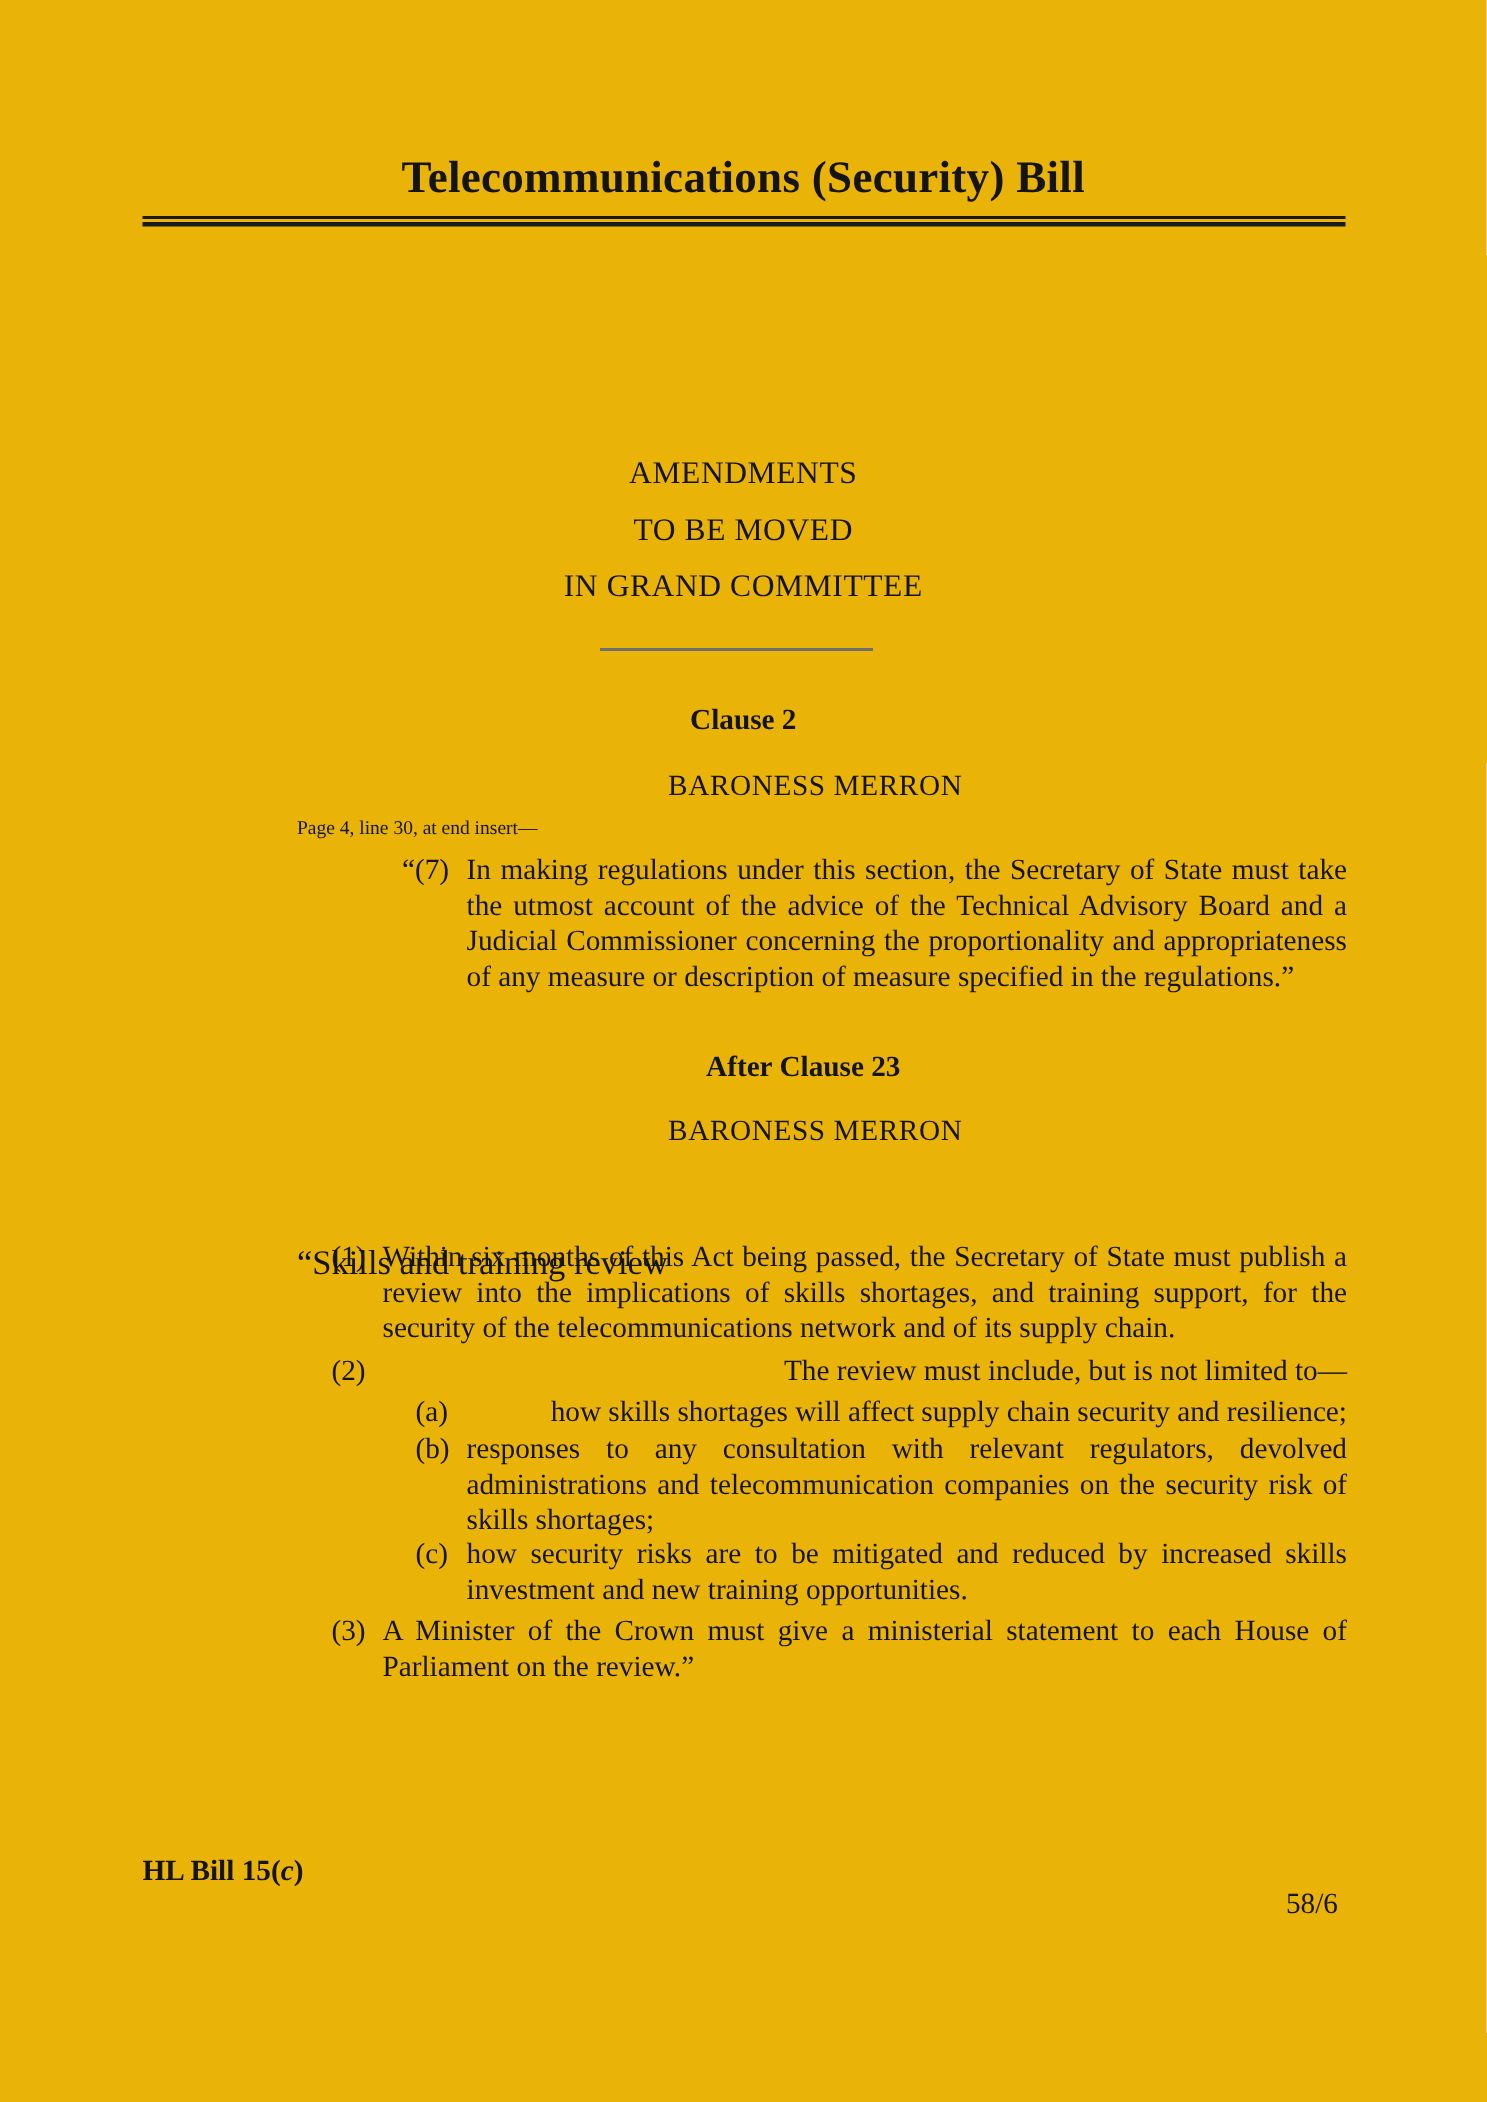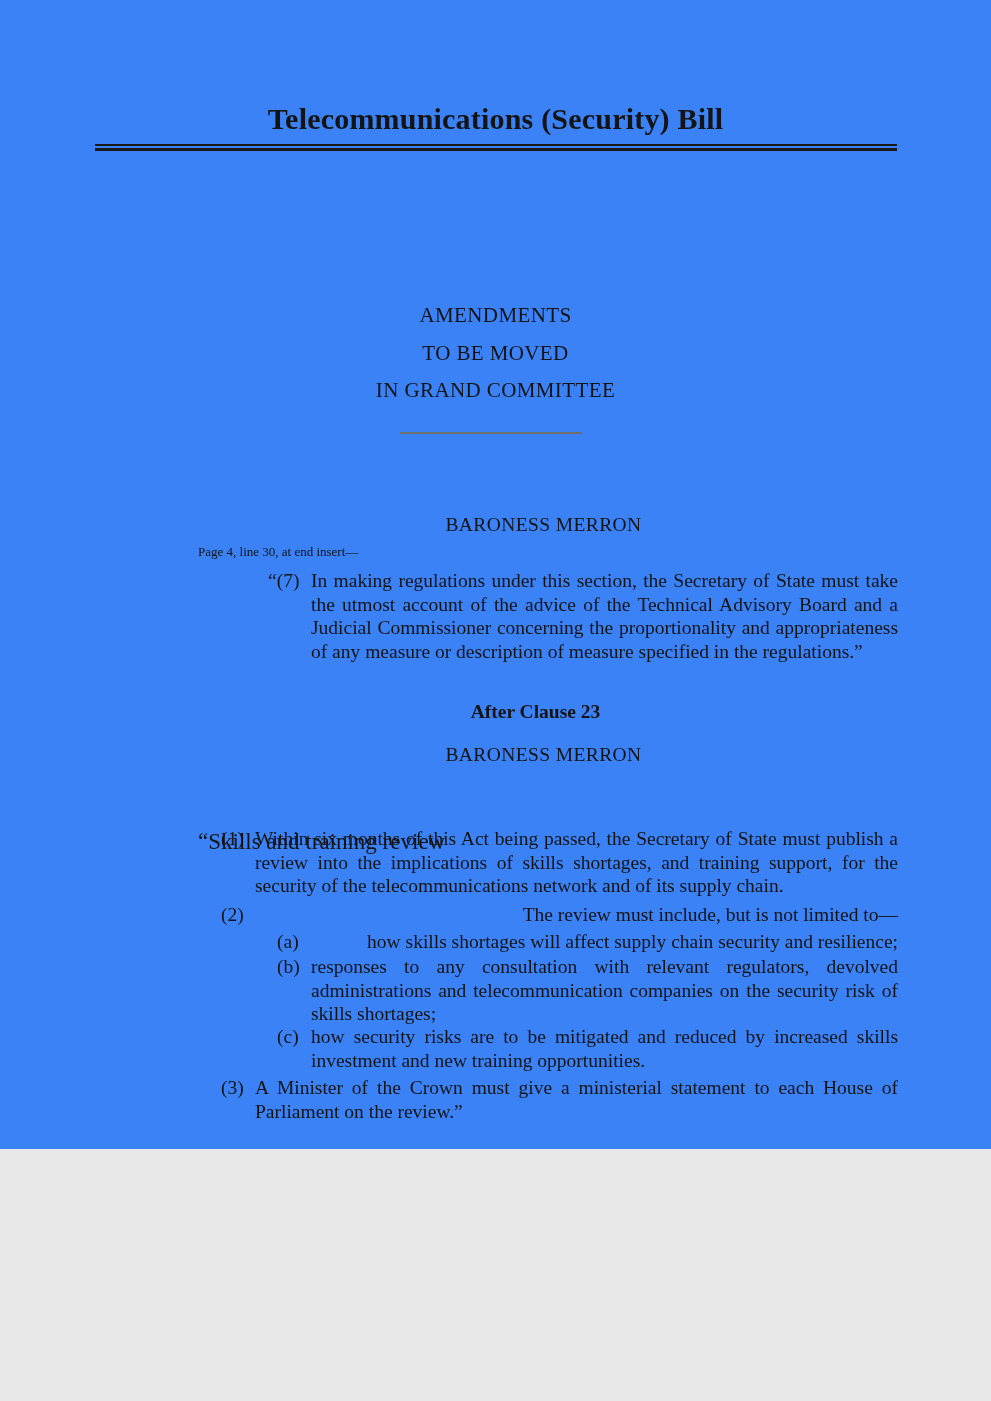--- a/index.html
+++ b/index.html
@@ -1,21 +1,21 @@
 <!DOCTYPE html>
 <html><head>
 <meta charset="utf-8">
 <style>
   html, body { margin: 0; padding: 0; background: #e8e8e8; }
   .page {
     position: relative;
     width: 991px;
-    height: 1149px;
+    height: 1401px;
     margin: 0 auto;
-    background: #3b82f6;
+    background: #eab308;
     font-family: "Liberation Serif", "DejaVu Serif", serif;
     color: #141414;
     overflow: hidden;
   }
   .abs { position: absolute; }
 
   
   #bill-title {
     top: 102px; left: 0; width: 100%;
     text-align: center;
@@ -112,20 +112,21 @@
   </div>
 
   <div id="committee-heading" class="abs">
     <div>AMENDMENTS</div>
     <div>TO BE MOVED</div>
     <div>IN GRAND COMMITTEE</div>
   </div>
 
   <div id="section-divider-rule" class="abs"></div>
 
+  <h2 id="amendment1-heading" class="abs clause-heading">Clause 2</h2>
   <div id="amendment1-mover" class="abs mover-name">BARONESS MERRON</div>
   <div id="amendment1-instruction" class="abs instruction">Page 4, line 30, at end insert—</div>
 
   <div id="para-7" class="abs provision">
     <span class="label">“(7)</span>
     <span class="text">In making regulations under this section, the Secretary of State must take the utmost account of the advice of the Technical Advisory Board and a Judicial Commissioner concerning the proportionality and appropriateness of any measure or description of measure specified in the regulations.”</span>
   </div>
 
   <h2 id="amendment2-heading" class="abs clause-heading">After Clause 23</h2>
   <div id="amendment2-mover" class="abs mover-name">BARONESS MERRON</div>

